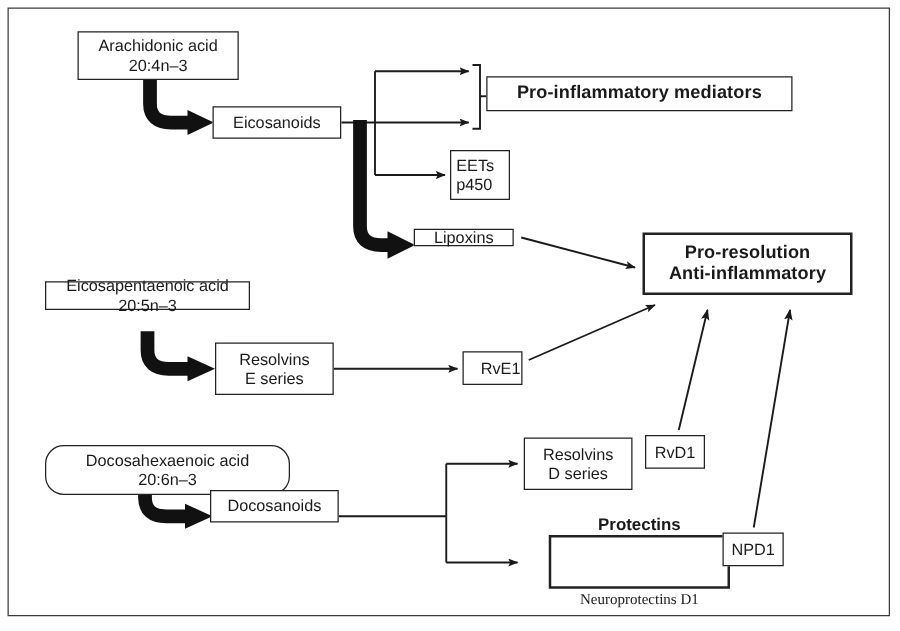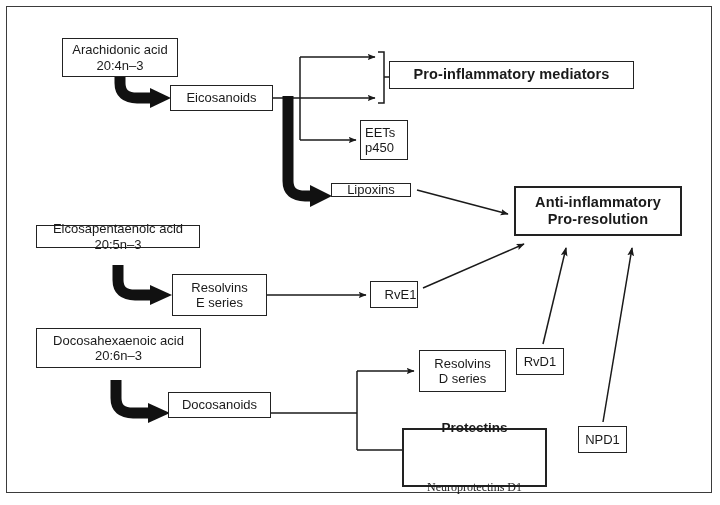--- a/index.html
+++ b/index.html
@@ -125,21 +125,21 @@
 
     <g>
       <path d="M543,344 L566,248" stroke="#1a1a1a" stroke-width="1.5" fill="none" marker-end="url(#ah2)"></path>
     </g>
 
     <g>
       <path d="M603,422 L632,248" stroke="#1a1a1a" stroke-width="1.5" fill="none" marker-end="url(#ah2)"></path>
     </g>
   </svg>
 
-  <div class="node" style="left:62px;top:38px;width:116px;height:39px;">
+  <div class="node" style="left:62px;top:25px;width:129px;height:39px;">
     <span class="ln t13">Arachidonic acid</span>
     <span class="ln t13">20:4n–3</span>
   </div>
 
   <div class="node" style="left:389px;top:61px;width:245px;height:28px;">
     <span class="ln t14b">Pro-inflammatory mediators</span>
   </div>
 
   <div class="node" style="left:170px;top:85px;width:103px;height:26px;">
     <span class="ln t13">Eicosanoids</span>
@@ -148,57 +148,57 @@
   <div class="node" style="left:360px;top:120px;width:48px;height:40px;align-items:flex-start;padding-left:4px;">
     <span class="ln t13">EETs</span>
     <span class="ln t13">p450</span>
   </div>
 
   <div class="node" style="left:331px;top:183px;width:80px;height:14px;">
     <span class="ln t13">Lipoxins</span>
   </div>
 
   <div class="node" style="left:514px;top:186px;width:168px;height:50px;border-width:2px;">
+    <span class="ln t14b">Pro-resolution</span>
     <span class="ln t14b">Anti-inflammatory</span>
-    <span class="ln t14b">Pro-resolution</span>
   </div>
 
   <div class="node" style="left:36px;top:225px;width:164px;height:23px;">
     <span class="ln t13">Eicosapentaenoic acid</span>
     <span class="ln t13">20:5n–3</span>
   </div>
 
   <div class="node" style="left:172px;top:274px;width:95px;height:42px;">
     <span class="ln t13">Resolvins</span>
     <span class="ln t13">E series</span>
   </div>
 
   <div class="node" style="left:370px;top:281px;width:48px;height:27px;padding-left:18px;">
     <span class="ln t13">RvE1</span>
   </div>
 
-  <div class="node" style="left:36px;top:328px;width:165px;height:40px;">
+  <div class="node" style="left:36px;top:356px;width:196px;height:40px;border-radius:15px;">
     <span class="ln t13">Docosahexaenoic acid</span>
     <span class="ln t13">20:6n–3</span>
   </div>
 
   <div class="node" style="left:168px;top:392px;width:103px;height:26px;">
     <span class="ln t13">Docosanoids</span>
   </div>
 
   <div class="node" style="left:419px;top:350px;width:87px;height:42px;">
     <span class="ln t13">Resolvins</span>
     <span class="ln t13">D series</span>
   </div>
 
   <div class="node" style="left:516px;top:348px;width:48px;height:27px;">
     <span class="ln t13">RvD1</span>
   </div>
 
-  <div class="node" style="left:402px;top:428px;width:145px;height:59px;border-width:2px;gap:44px;">
+  <div class="node" style="left:439px;top:428px;width:145px;height:43px;border-width:2px;gap:44px;">
     <span class="ln t13b">Protectins</span>
     <span class="ln t12">Neuroprotectins D1</span>
   </div>
 
   <div class="node" style="left:578px;top:426px;width:49px;height:27px;">
     <span class="ln t13">NPD1</span>
   </div>
 </div>
 
 </body></html>

